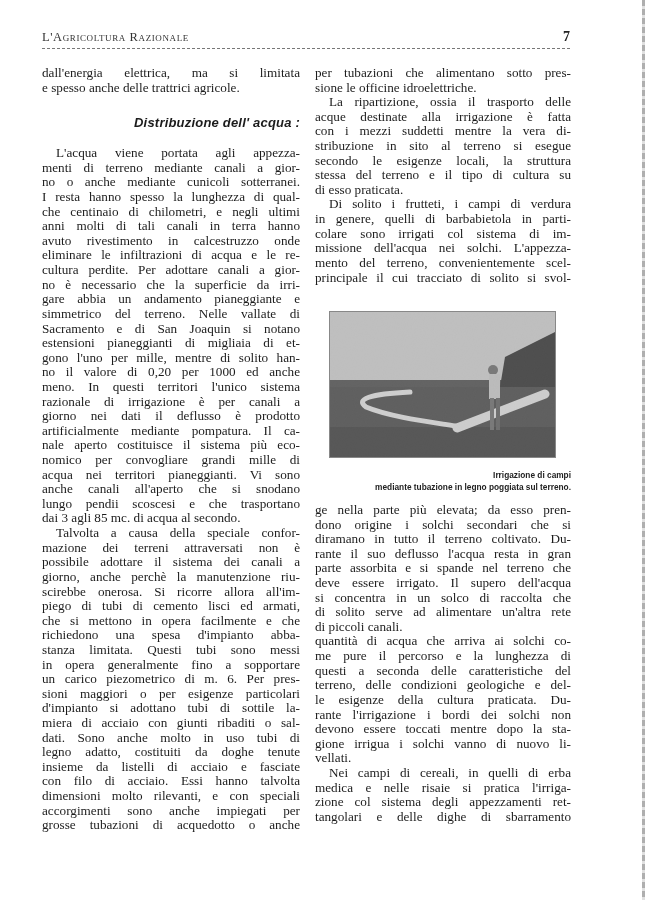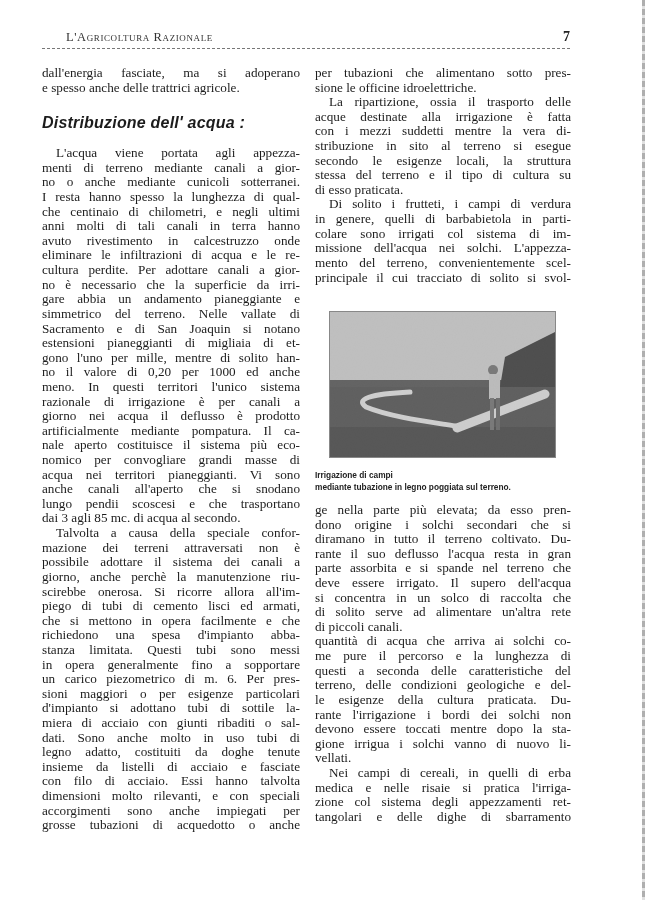--- a/index.html
+++ b/index.html
@@ -12,69 +12,69 @@
   .scan-edge {
     position: absolute; left: 642px; top: 0; width: 3px; height: 900px;
     background: repeating-linear-gradient(#9a9a9a 0 6px, #d8d8d8 6px 9px);
     opacity: 0.8;
   }
   .header {
     position: absolute; left: 42px; top: 30px; width: 528px; height: 18px;
   }
   .running-title {
     position: absolute; left: 0; top: 0;
-    font-size: 12.5px; font-variant: small-caps; letter-spacing: 0.6px; color: #333; margin-left: 24px;
+    font-size: 12.5px; font-variant: small-caps; letter-spacing: 0.6px; color: #333;
   }
   .page-number {
     position: absolute; right: 0; top: -1px; font-size: 14px; font-weight: bold; color: #222;
   }
   .header-rule {
     position: absolute; left: 42px; top: 48px; width: 528px; height: 0;
     border-top: 1.2px dashed #777;
   }
   .col {
     position: absolute; top: 66px;
     font-size: 13.2px; line-height: 14.62px;
   }
   .col-left { left: 42px; width: 258px; }
   .col-right { left: 315px; width: 256px; }
   .line { display: block; white-space: nowrap; text-align: justify; text-align-last: justify; height: 14.62px; }
   .line.last { text-align-last: left; }
   .line.indent { padding-left: 14px; }
   .section-heading {
-    display: block; text-align: left; font-family: "Liberation Sans", "DejaVu Sans", sans-serif;
-    font-style: italic; font-weight: bold; font-size: 16px; margin: 21px 0 15px 0; height: 15px;
+    display: block; text-align: right; font-family: "Liberation Sans", "DejaVu Sans", sans-serif;
+    font-style: italic; font-weight: bold; font-size: 13px; margin: 21px 0 15px 0; height: 15px;
     letter-spacing: 0.2px;
   }
   .figure {
     position: absolute; left: 329px; top: 311px; width: 225px; height: 145px;
     border: 1px solid #888; overflow: hidden; background: #cfcfcf;
   }
   .figure svg { display: block; }
   .caption {
-    position: absolute; left: 315px; top: 469px; width: 256px; text-align: left;
+    position: absolute; left: 315px; top: 469px; width: 256px; text-align: right;
     font-family: "Liberation Sans", "DejaVu Sans", sans-serif; font-weight: bold;
     font-size: 8.3px; line-height: 12px; color: #222;
   }
   .right-lower { top: 503px; }
 </style>
 </head>
 <body>
 
 <div class="scan-edge"></div>
 
 <div class="header">
   <span class="running-title">L'Agricoltura Razionale</span>
   <span class="page-number">7</span>
 </div>
 <div class="header-rule"></div>
 
 <div class="col col-left">
   <div>
-      <span class="line">dall'energia fasciate, ma si adoperano</span>
+      <span class="line">dall'energia elettrica, ma si limitata</span>
       <span class="line last">e spesso anche delle trattrici agricole.</span>
     </div>
   <span class="section-heading">Distribuzione dell' acqua :</span>
   <div>
       <span class="line indent">L'acqua viene portata agli appezza-</span>
       <span class="line">menti di terreno mediante canali a gior-</span>
       <span class="line">no o anche mediante cunicoli sotterranei.</span>
       <span class="line">I resta hanno spesso la lunghezza di qual-</span>
       <span class="line">che centinaio di chilometri, e negli ultimi</span>
       <span class="line">anni molti di tali canali in terra hanno</span>
@@ -83,24 +83,24 @@
       <span class="line">cultura perdite. Per adottare canali a gior-</span>
       <span class="line">no è necessario che la superficie da irri-</span>
       <span class="line">gare abbia un andamento pianeggiante e</span>
       <span class="line">simmetrico del terreno. Nelle vallate di</span>
       <span class="line">Sacramento e di San Joaquin si notano</span>
       <span class="line">estensioni pianeggianti di migliaia di et-</span>
       <span class="line">gono l'uno per mille, mentre di solito han-</span>
       <span class="line">no il valore di 0,20 per 1000 ed anche</span>
       <span class="line">meno. In questi territori l'unico sistema</span>
       <span class="line">razionale di irrigazione è per canali a</span>
-      <span class="line">giorno nei acqua il deflusso è prodotto</span>
+      <span class="line">giorno nei dati il deflusso è prodotto</span>
       <span class="line">artificialmente mediante pompatura. Il ca-</span>
       <span class="line">nale aperto costituisce il sistema più eco-</span>
-      <span class="line">nomico per convogliare grandi masse di</span>
+      <span class="line">nomico per convogliare grandi mille di</span>
       <span class="line">acqua nei territori pianeggianti. Vi sono</span>
       <span class="line">anche canali all'aperto che si snodano</span>
       <span class="line">lungo pendii scoscesi e che trasportano</span>
       <span class="line last">dai 3 agli 85 mc. di acqua al secondo.</span>
     </div>
   <div>
       <span class="line indent">Talvolta a causa della speciale confor-</span>
       <span class="line">mazione dei terreni attraversati non è</span>
       <span class="line">possibile adottare il sistema dei canali a</span>
       <span class="line">giorno, anche perchè la manutenzione riu-</span>

